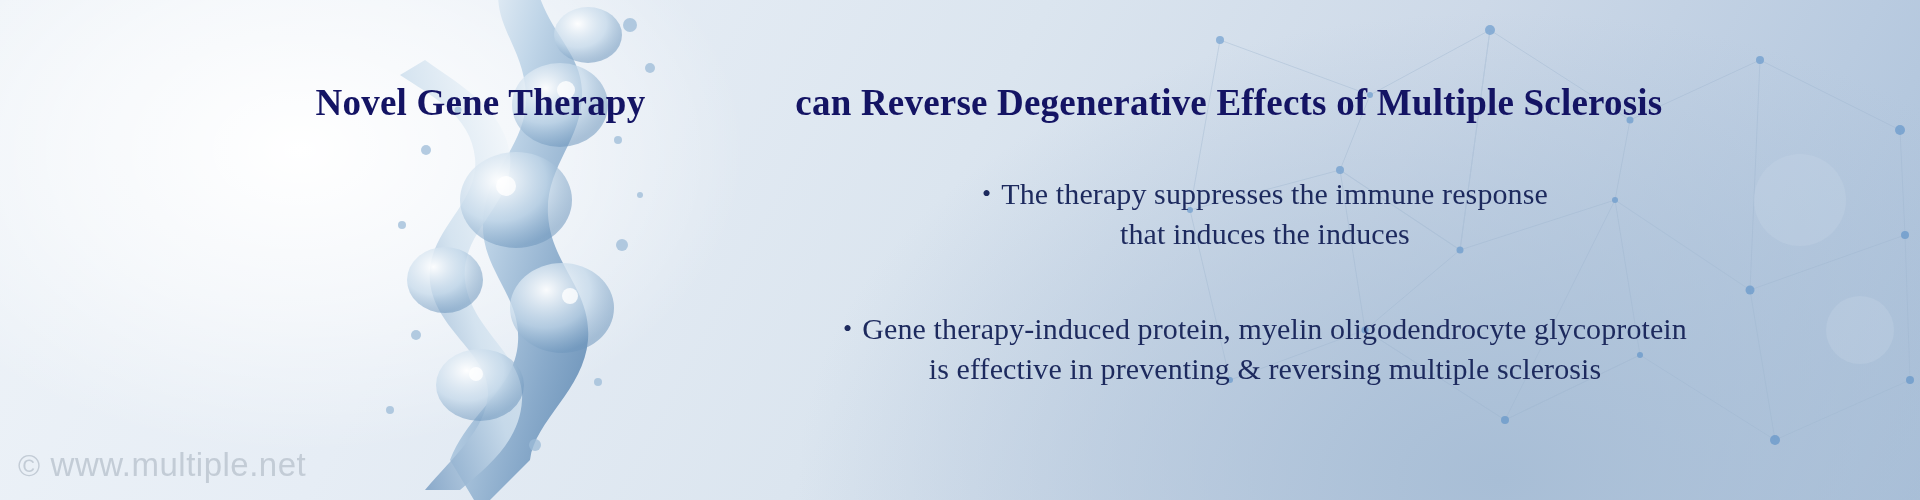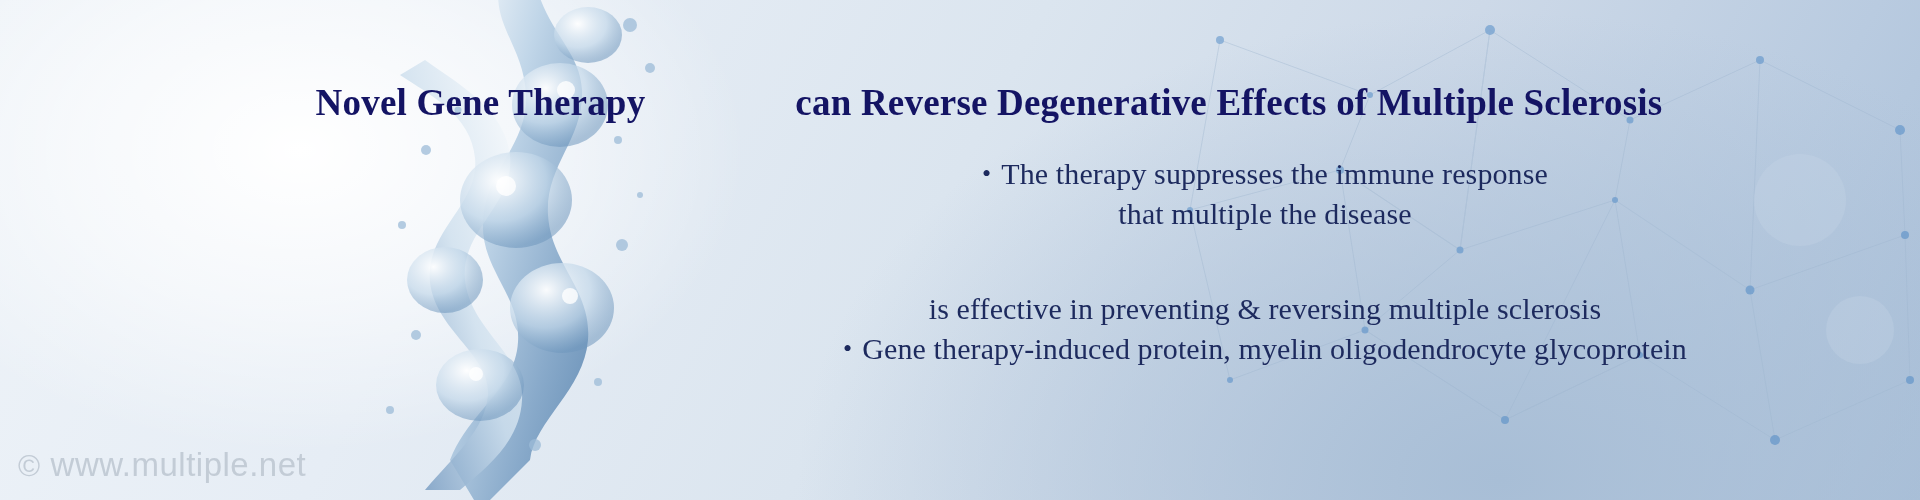--- a/index.html
+++ b/index.html
@@ -33,21 +33,21 @@
   }
   .headline .seg-a{margin-right:150px;}
 
   .bullets{position:absolute;left:640px;top:150px;width:1250px;}
   .bullet{
     color:#1d2a5e;
     font-size:30px;line-height:1.32;
     text-align:center;
     letter-spacing:.1px;
   }
-  .bullet.b1{margin-top:4px;}
+  .bullet.b1{margin-top:24px;}
   .bullet.b2{margin-top:56px;}
   .bullet .line{display:block;white-space:nowrap;}
   .bullet .line.first{text-indent:0;}
   .dot{font-size:26px;vertical-align:2px;margin-right:10px;}
 
   .watermark{
     position:absolute;left:18px;bottom:16px;
     font-size:33px;color:#c3ccd6;letter-spacing:.5px;
     font-family:"Liberation Sans", sans-serif;
     white-space:nowrap;
@@ -160,28 +160,28 @@
   <div class="headline">
     <span class="seg-a">Novel Gene Therapy</span><span class="seg-b">can Reverse Degenerative Effects of Multiple Sclerosis</span>
   </div>
 
   <div class="bullets">
 
     <div class="bullet b1">
       <span class="line first">
         <span class="dot">•</span><span>The therapy suppresses the immune response</span>
       </span>
-      <span class="line">that multiple the disease</span>
+      <span class="line">that induces the induces</span>
     </div>
 
     <div class="bullet b2">
-      <span class="line">is effective in preventing &amp; reversing multiple sclerosis</span>
       <span class="line first">
         <span class="dot">•</span><span>Gene therapy-induced protein, myelin oligodendrocyte glycoprotein</span>
       </span>
+      <span class="line">is effective in preventing &amp; reversing multiple sclerosis</span>
     </div>
 
   </div>
 
   <div class="watermark">
     <span class="c">©</span><span>www.multiple.net</span>
   </div>
 
 </div>
 

